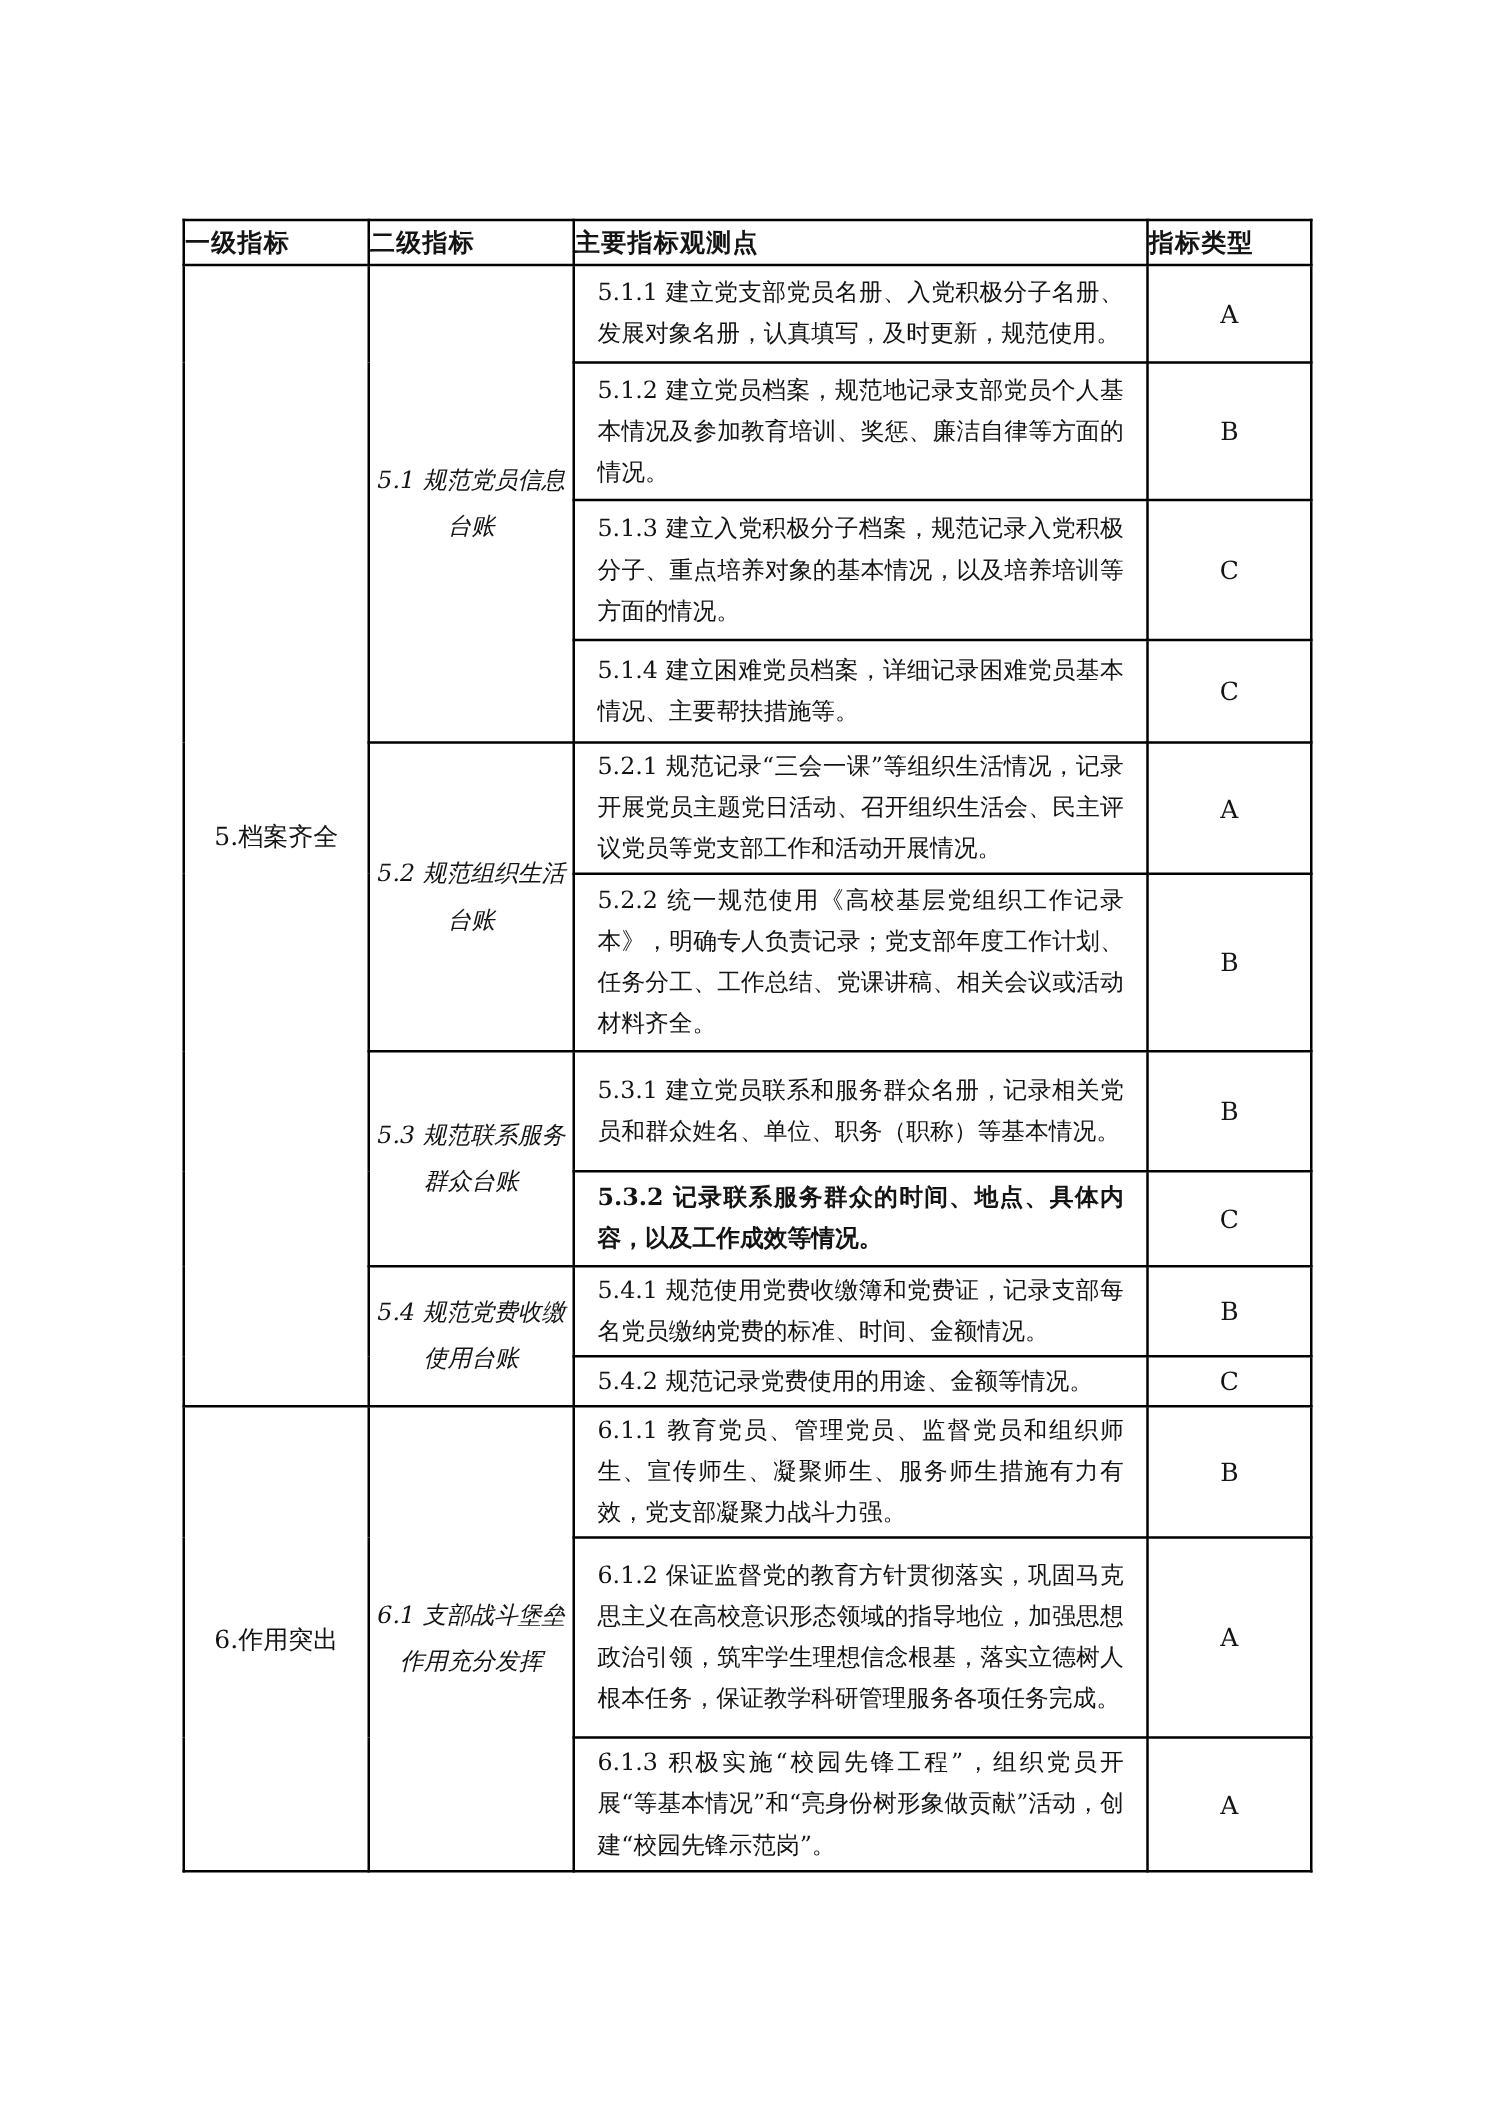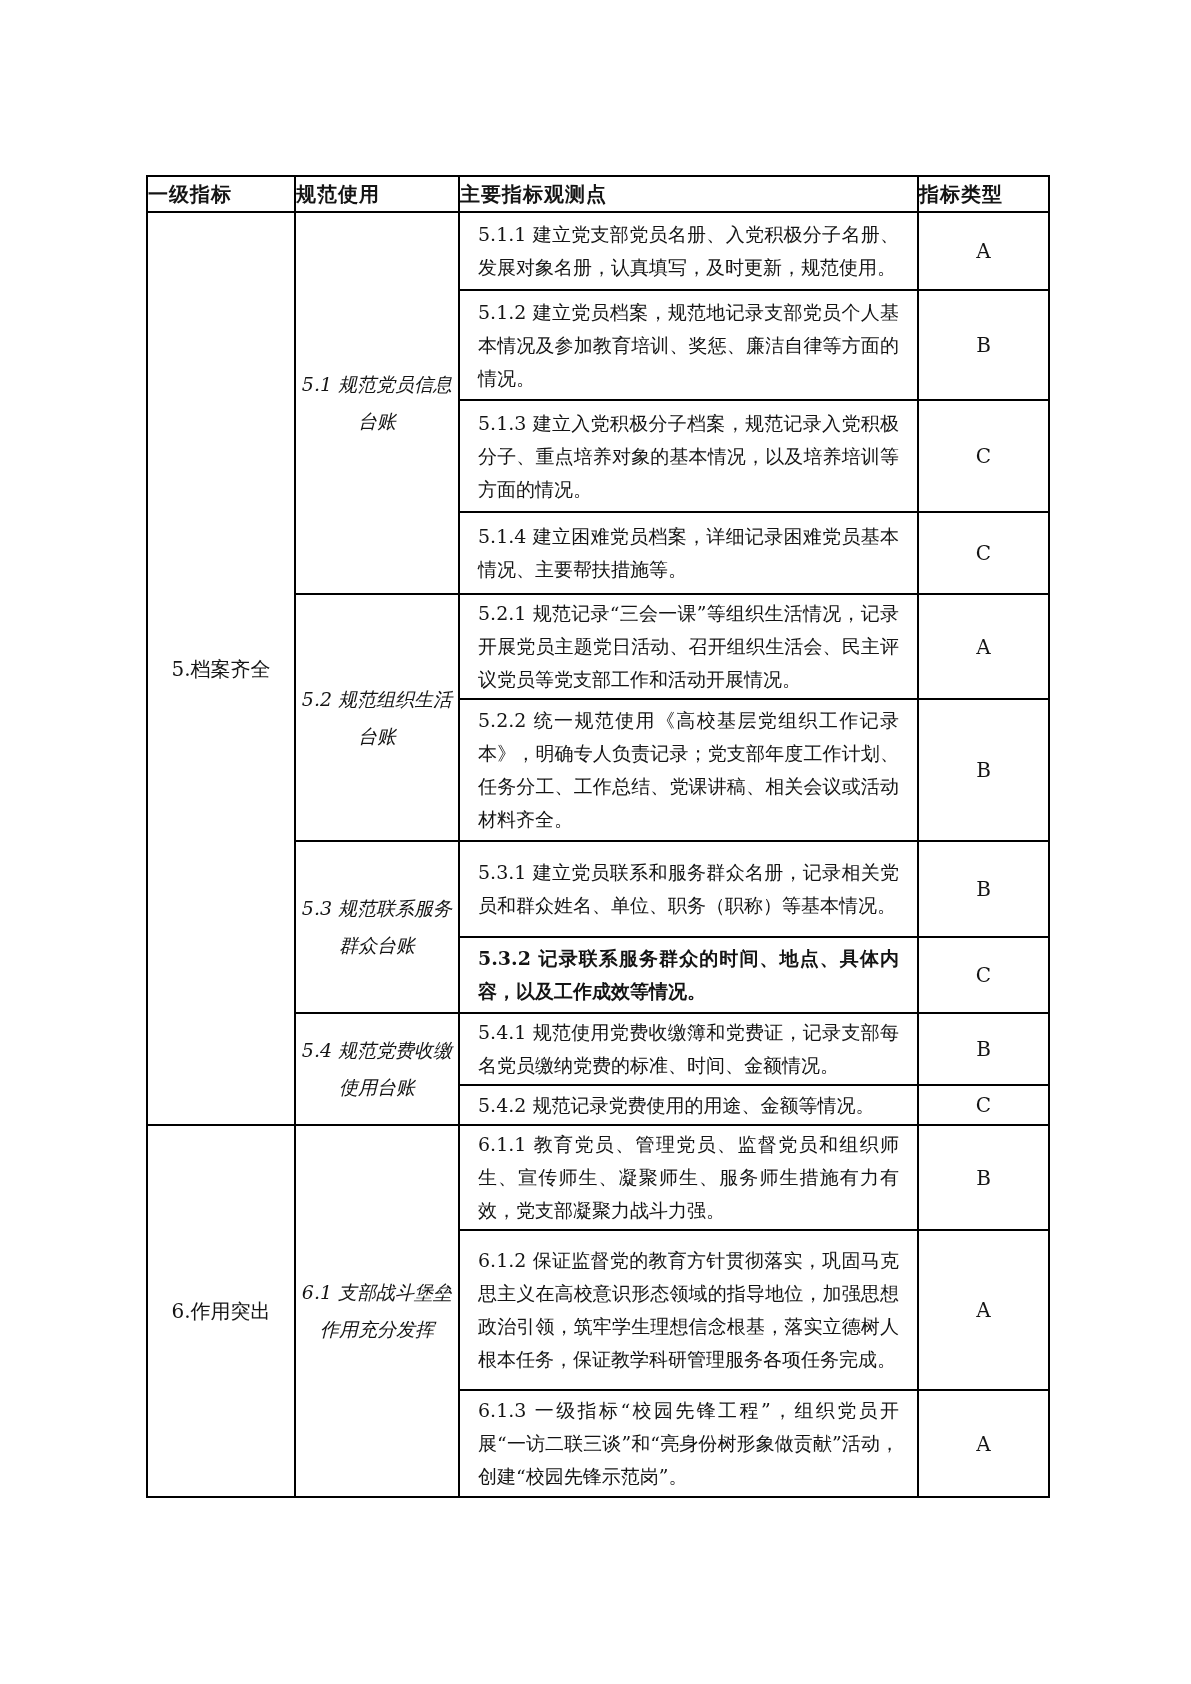--- a/index.html
+++ b/index.html
@@ -78,21 +78,21 @@
   <table class="indicator-table">
     <colgroup>
       <col class="c1">
         <col class="c2">
         <col class="c3">
         <col class="c4">
     </colgroup>
     <thead>
       <tr>
         <th>一级指标</th>
-        <th>规范使用</th>
+        <th>二级指标</th>
         <th>主要指标观测点</th>
         <th>指标类型</th>
       </tr>
     </thead>
     <tbody>
         <tr>
           <td class="level1" rowspan="10">5.档案齐全</td>
           <td class="level2" rowspan="4">5.1 规范党员信息台账</td>
           <td class="obs" style="height: 78px;">5.1.1 建立党支部党员名册、入党积极分子名册、发展对象名册，认真填写，及时更新，规范使用。</td>
           <td class="type">A</td>
@@ -140,18 +140,18 @@
           <td class="level1" rowspan="3">6.作用突出</td>
           <td class="level2" rowspan="3">6.1 支部战斗堡垒作用充分发挥</td>
           <td class="obs" style="height: 101px;">6.1.1 教育党员、管理党员、监督党员和组织师生、宣传师生、凝聚师生、服务师生措施有力有效，党支部凝聚力战斗力强。</td>
           <td class="type">B</td>
         </tr>
         <tr>
           <td class="obs" style="height: 160px;">6.1.2 保证监督党的教育方针贯彻落实，巩固马克思主义在高校意识形态领域的指导地位，加强思想政治引领，筑牢学生理想信念根基，落实立德树人根本任务，保证教学科研管理服务各项任务完成。</td>
           <td class="type">A</td>
         </tr>
         <tr>
-          <td class="obs" style="height: 107px;">6.1.3 一级指标“校园先锋工程”，组织党员开展“一访二联三谈”和“亮身份树形象做贡献”活动，创建“校园先锋示范岗”。</td>
+          <td class="obs" style="height: 107px;">6.1.3 积极实施“校园先锋工程”，组织党员开展“等基本情况”和“亮身份树形象做贡献”活动，创建“校园先锋示范岗”。</td>
           <td class="type">A</td>
         </tr>
       </tbody>
   </table>
 </div>
 
 </body></html>

